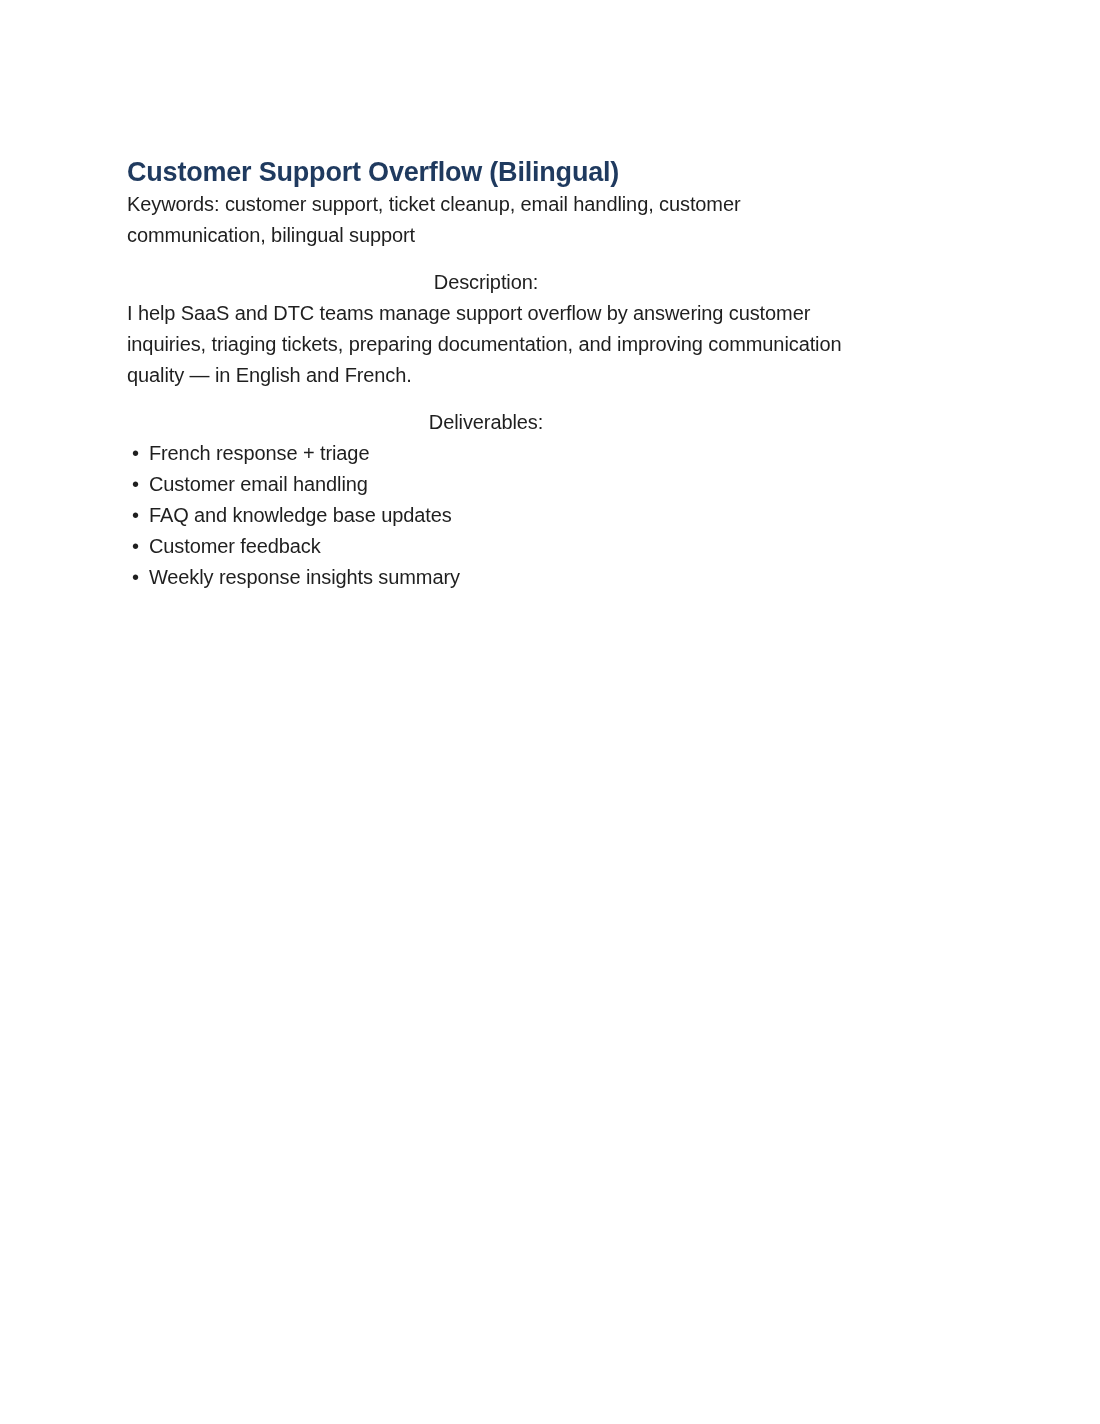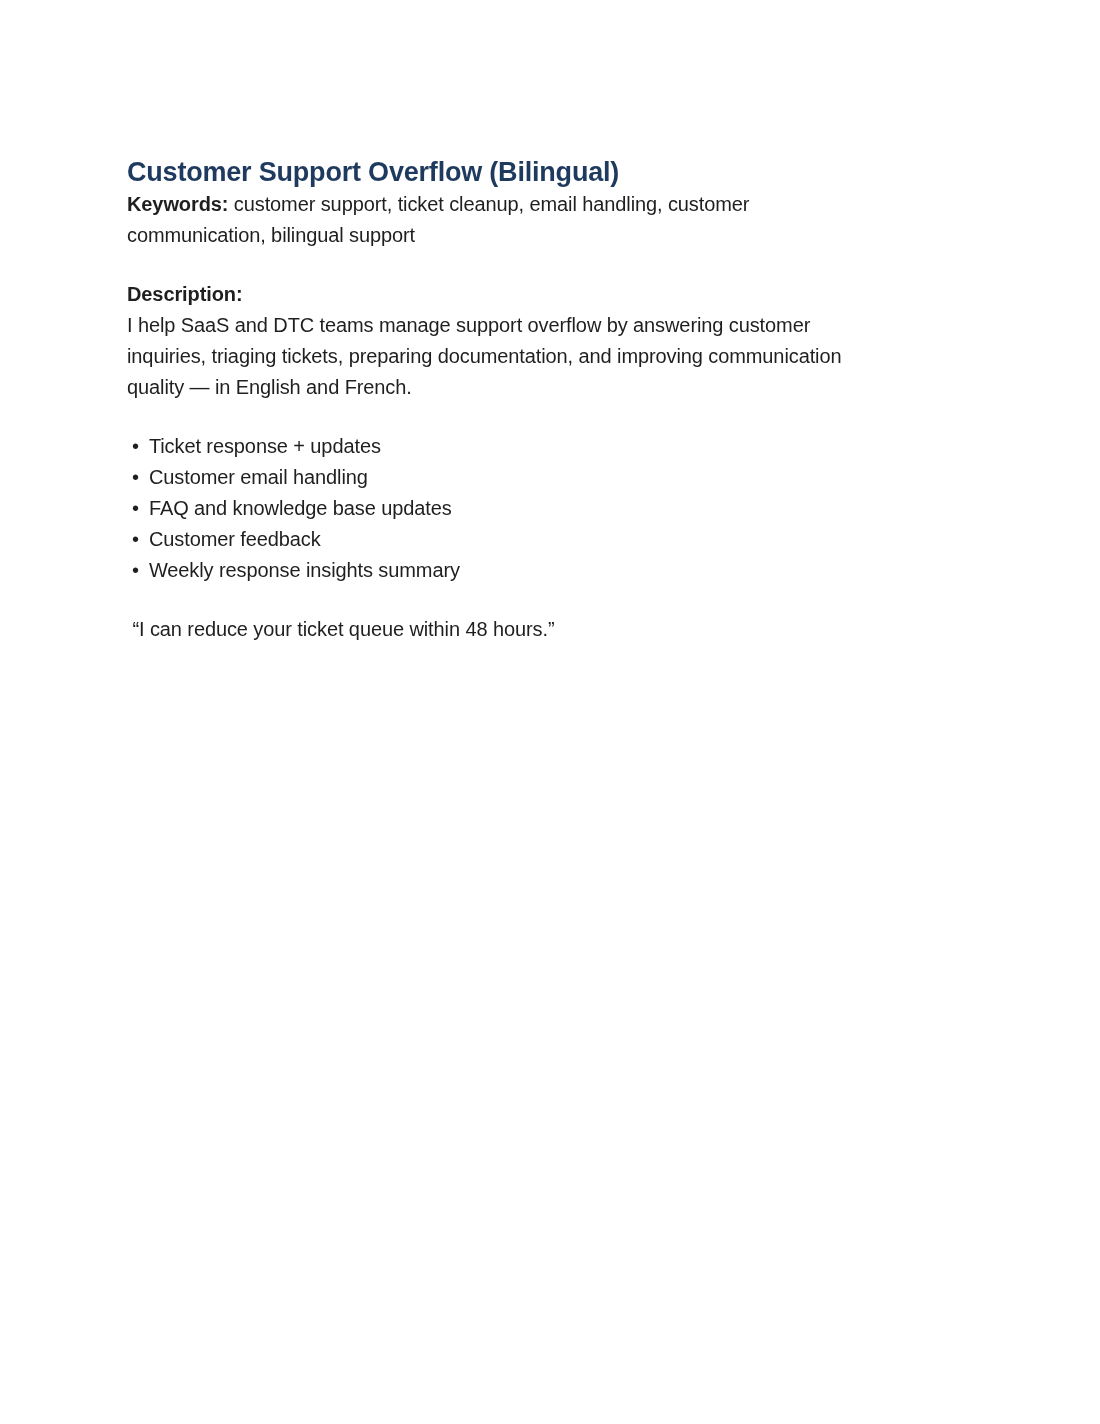--- a/index.html
+++ b/index.html
@@ -27,31 +27,32 @@
   }
   .page-title {
     margin: 0;
     font-size: 27px;
     line-height: 34px;
     font-weight: 700;
     letter-spacing: -0.2px;
     color: var(--heading-color);
   }
   .section {
-    margin-top: 28px;
+    margin-top: 16px;
   }
   .para {
     margin: 0;
     font-size: 20px;
     line-height: 31px;
     letter-spacing: -0.1px;
     max-width: 833px;
   }
   .label {
-    font-weight: 700;
+    font-weight: 400;
+    text-align: center;
   }
   .label-line {
     display: block;
   }
   .cta-text {
     white-space: pre-wrap;
   }
   ul.bullet-list {
     list-style: none;
     margin: 0;
@@ -76,24 +77,27 @@
 
     <h1 class="page-title">Customer Support Overflow (Bilingual)</h1>
 
     <p class="para section"><span class="label">Keywords:</span><span> customer support, ticket cleanup, email handling, customer communication, bilingual support</span></p>
 
     <div class="section">
       <p class="para"><span class="label label-line">Description:</span><span>I help SaaS and DTC teams manage support overflow by answering customer inquiries, triaging tickets, preparing documentation, and improving communication quality — in English and French.</span></p>
     </div>
 
     <div class="section">
+      <p class="para">
+          <span class="label label-line">Deliverables:</span>
+        </p>
       <ul class="bullet-list">
         <li>
           <span class="bullet">•</span>
-          <span>Ticket response + updates</span>
+          <span>French response + triage</span>
         </li>
         <li>
           <span class="bullet">•</span>
           <span>Customer email handling</span>
         </li>
         <li>
           <span class="bullet">•</span>
           <span>FAQ and knowledge base updates</span>
         </li>
         <li>
@@ -102,17 +106,17 @@
         </li>
         <li>
           <span class="bullet">•</span>
           <span>Weekly response insights summary</span>
         </li>
       </ul>
     </div>
 
 
     <div class="section">
-      <p class="para"><span class="cta-text"> “I can reduce your ticket queue within 48 hours.”</span></p>
+      <p class="para"></p>
     </div>
 
   </div>
 </div>
 
 </body></html>

